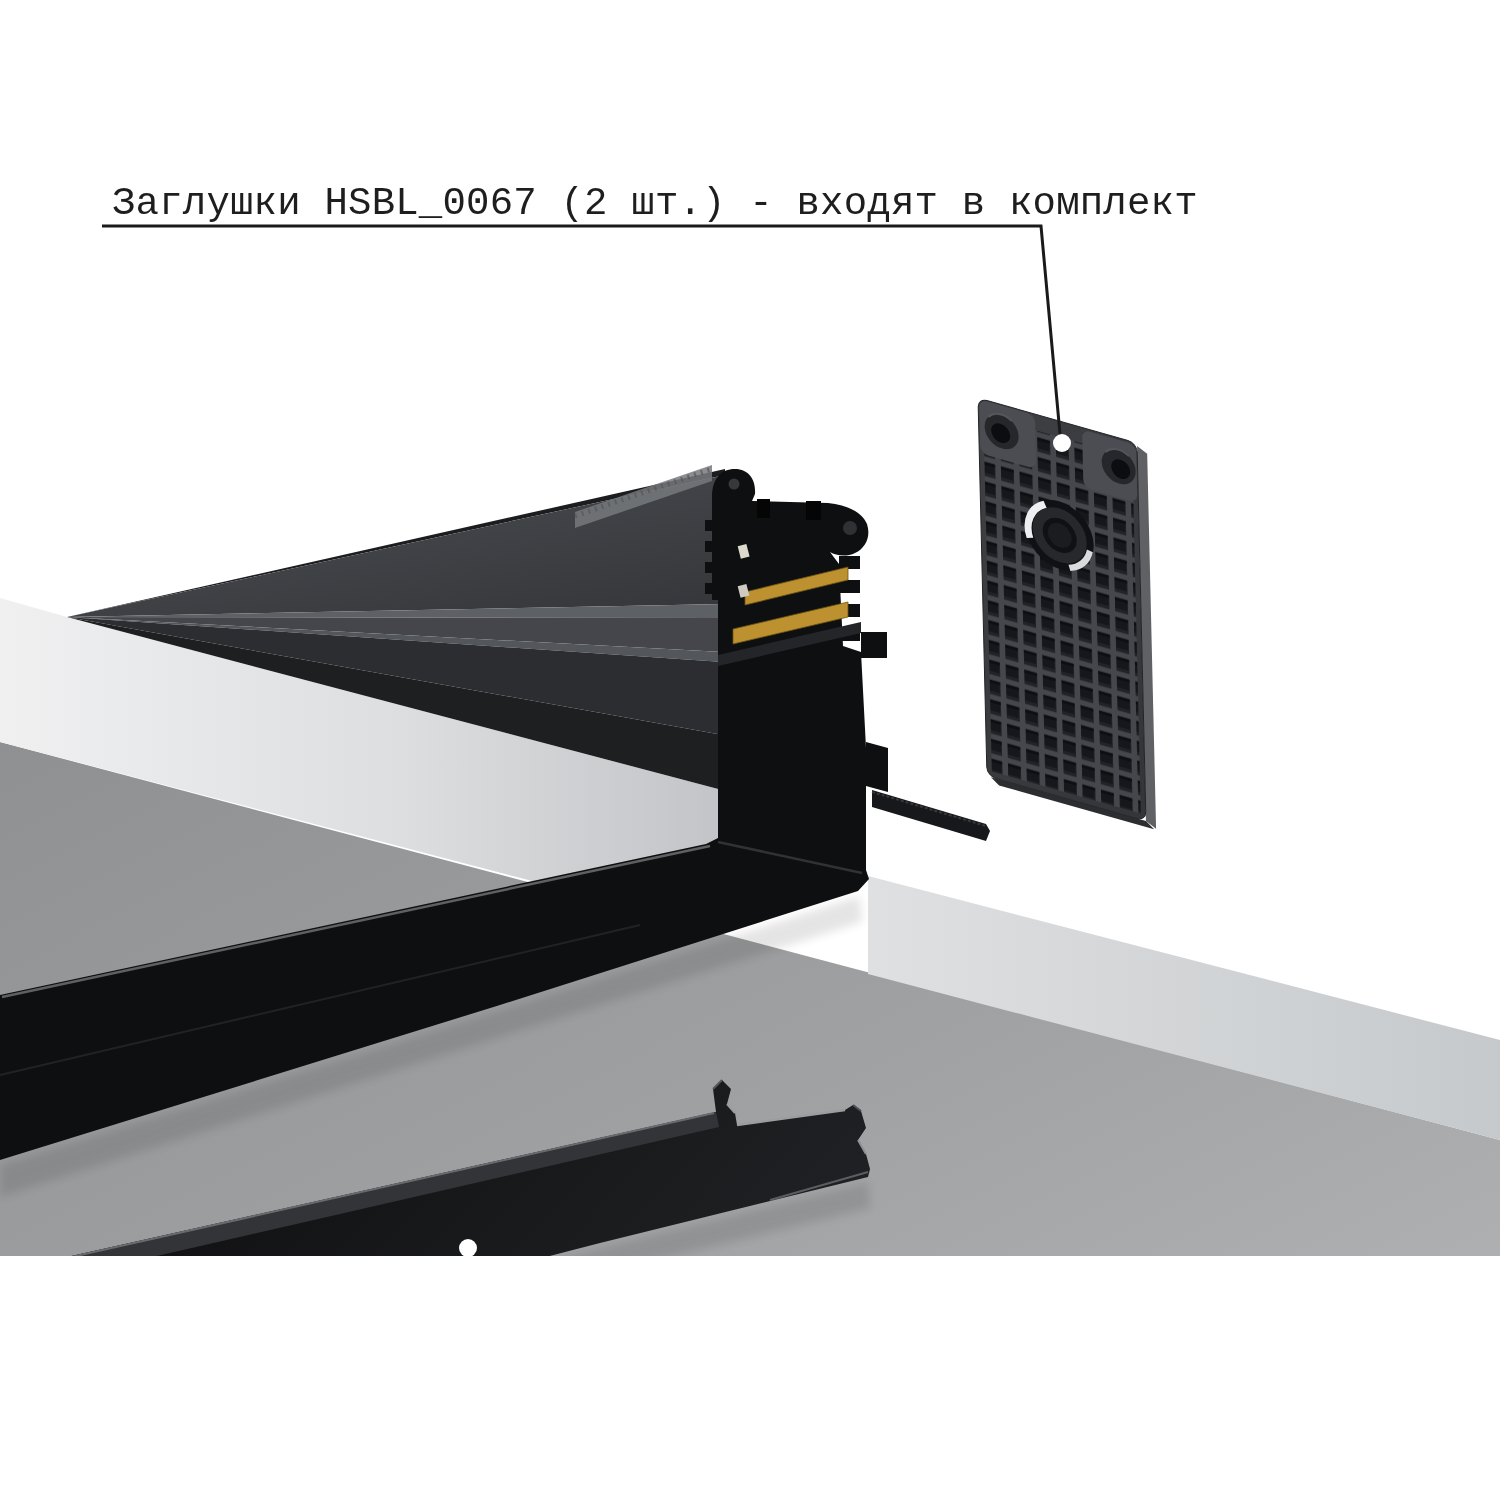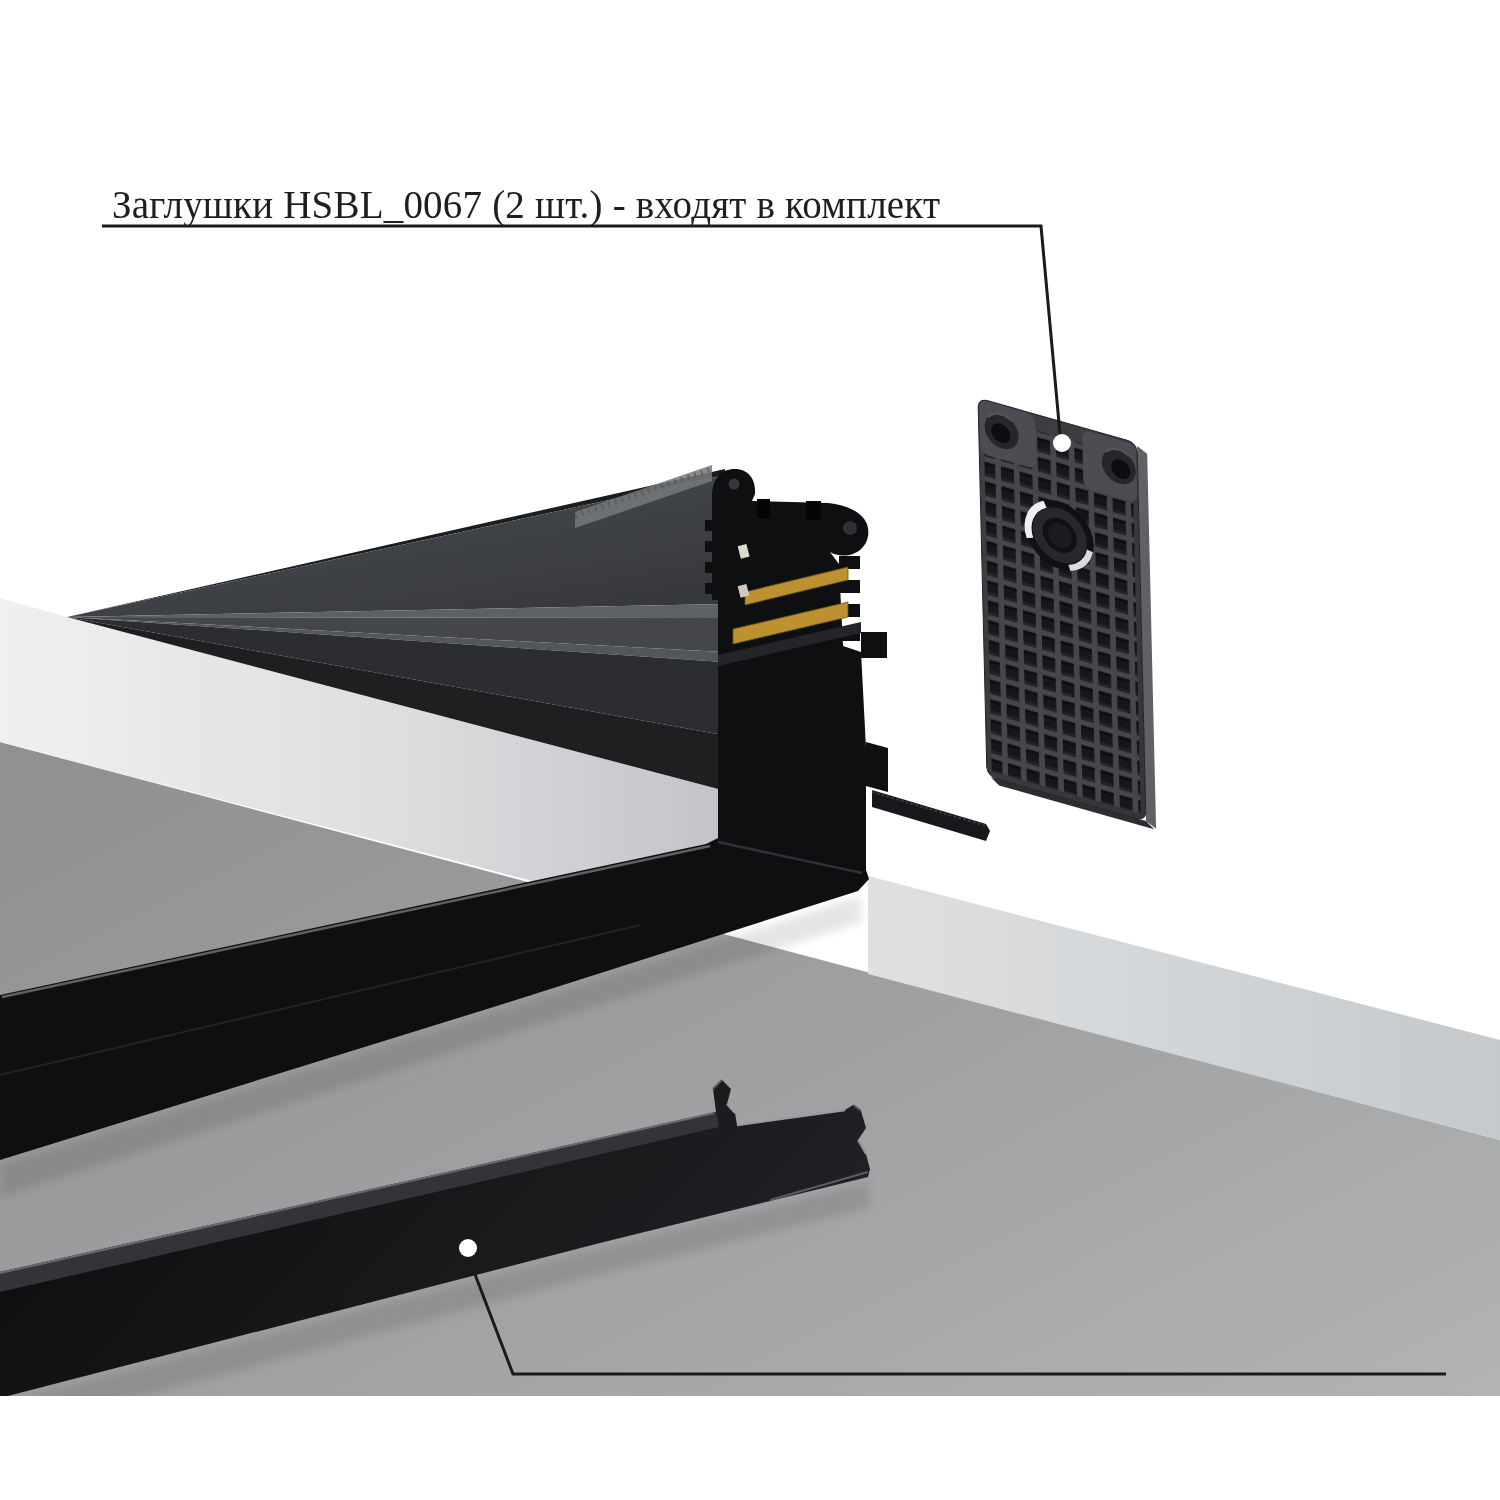--- a/index.html
+++ b/index.html
@@ -1,22 +1,22 @@
 <!DOCTYPE html>
 <html style="--color-background: #ffffff; --color-label-text: #1e1e1e; --color-leader-line: #1a1a1a; --color-busbar-gold: #bd9130; --color-profile-black: #0e0f11; --color-panel-face: #a2a3a5; --color-panel-edge-light: #e4e6e8;"><head>
 <meta charset="utf-8">
 <style>
   html, body { margin: 0; padding: 0; }
   body { width: 1500px; height: 1500px; background: var(--color-background, #fff); }
   .stage {
     position: relative;
     width: 1500px;
-    height: 1396px;
+    height: 1256px;
     overflow: hidden;
-    font-family: Liberation Serif, serif;
+    font-family: Liberation Mono, monospace;
   }
   .stage svg { position: absolute; left: 0; top: 0; }
   .label {
     position: absolute;
     color: var(--color-label-text, #1e1e1e);
     font-size: 39px;
     line-height: 1.0;
     white-space: nowrap;
   }
   .label-top   { left: 112px; top: 185px; letter-spacing: 0.2px; }

